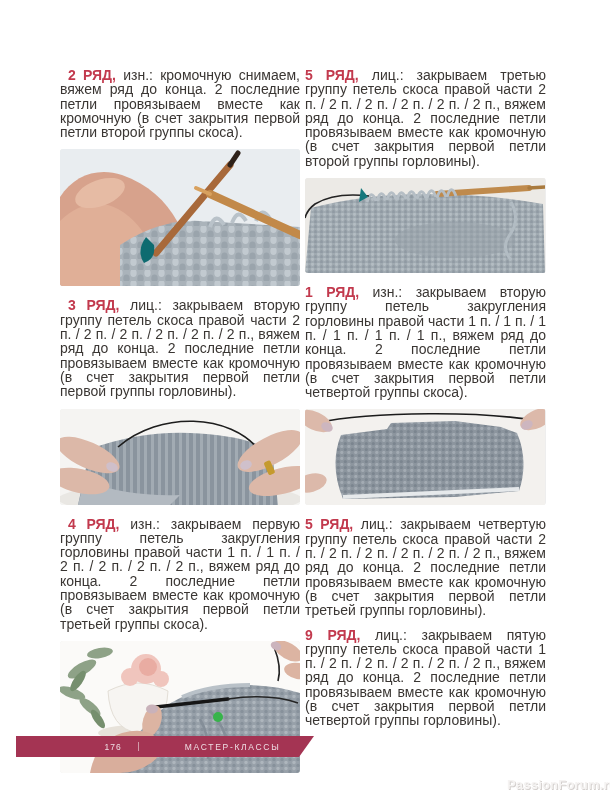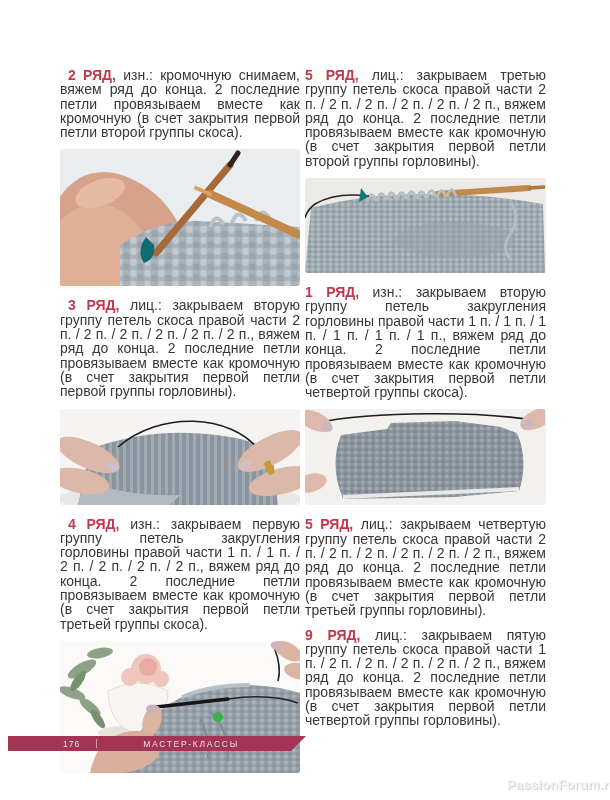--- a/index.html
+++ b/index.html
@@ -14,24 +14,24 @@
     margin:0 0 10px; font-size:14px; line-height:14.3px;
     text-align:justify; color:var(--text,#3a3633);
   }
   .col-left .para { text-indent:8px; }
   .row-label { color:var(--accent,#c2394d); font-weight:bold; }
   figure.photo { margin:3px 0 12px; border-radius:3px; overflow:hidden; background:#eee; }
   figure.photo svg { display:block; }
   .fig1 { height:137px; } .fig2 { height:96px; } .fig3 { height:132px; margin-top:0; }
   .fig4 { height:95px; }  .fig5 { height:96px; }
   .footer-bar {
-    position:absolute; left:8px; top:736px; width:298px; height:15px;
+    position:absolute; left:16px; top:736px; width:298px; height:21px;
     background:var(--footer_bar,#a43453);
     clip-path:polygon(0 0, 298px 0, 283px 100%, 0 100%);
-    display:flex; align-items:center; color:#eedde3; font-size:8.5px;
+    display:flex; align-items:center; color:#eedde3; font-size:8.5px;justify-content:center;
   }
   .footer-bar .pageno { margin-left:55px; letter-spacing:1px; }
   .footer-bar .divider { width:1px; height:9px; background:rgba(255,255,255,.5); margin-left:16px; }
   .footer-bar .section { margin-left:46px; letter-spacing:1.7px; }
   .watermark {
     position:absolute; left:507px; top:777px; font-size:13px; font-weight:bold;
     color:#f5f3f2; text-shadow:1px 1px 0 #d4d0ce, -1px -1px 0 #ffffff;
     letter-spacing:0.2px;
   }
 </style>

